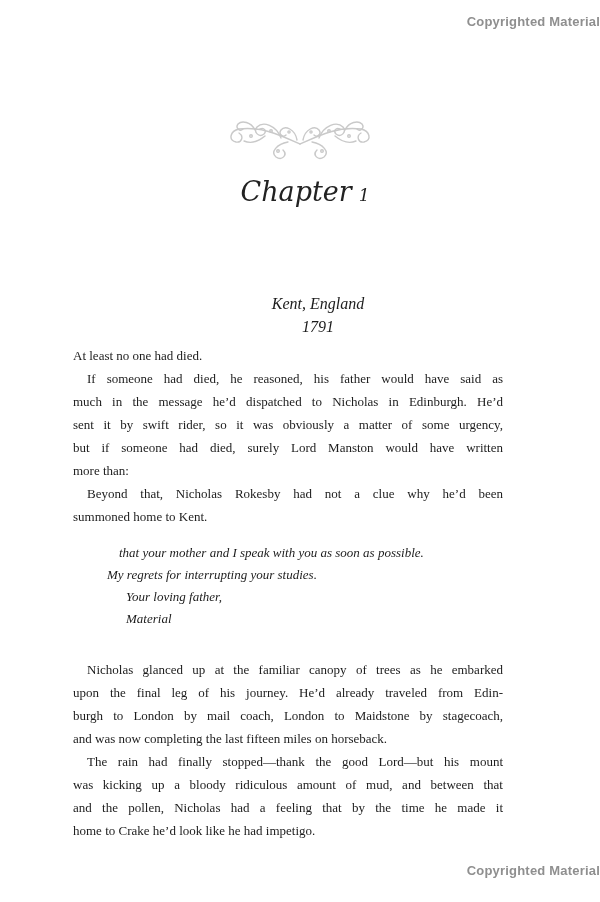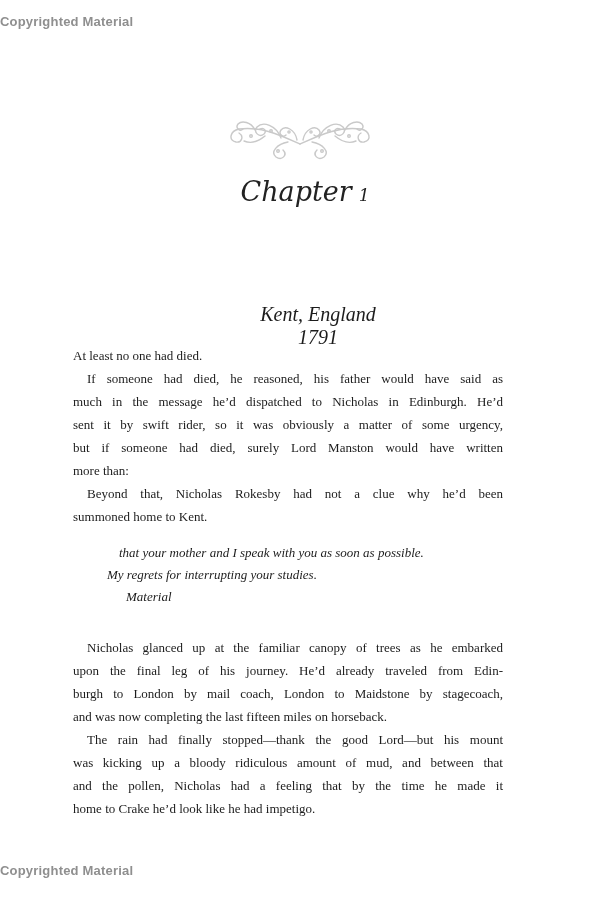--- a/index.html
+++ b/index.html
@@ -13,21 +13,21 @@
     height: 902px;
     background: #ffffff;
     overflow: hidden;
     font-family: "Liberation Serif", serif;
     color: #1c1c1c;
   }
   .copyright {
     position: absolute;
     left: 0;
     right: 0;
-    text-align: left;
+    text-align: right;
     font-family: "Liberation Sans", sans-serif;
     font-size: 13px;
     font-weight: bold;
     color: #8f8f8f;
     letter-spacing: 0.2px;
   }
   .copyright.top { top: 14px; }
   .copyright.bottom { top: 863px; }
 
   .ornament {
@@ -50,27 +50,27 @@
     font-weight: normal;
     font-size: 27px;
     color: #222222;
   }
   .chapter .chnum {
     font-size: 17px;
     margin-left: 7px;
   }
   .dateline {
     position: absolute;
-    top: 303px;
+    top: 292px;
     left: 85px;
     width: 394px;
     padding-left: 36px;
     text-align: center;
     font-style: italic;
-    font-size: 20px;
+    font-size: 16px;
     line-height: 23px;
   }
   .bodytext {
     position: absolute;
     top: 344px;
     left: 73px;
     width: 430px;
     font-size: 13px;
     line-height: 23px;
   }
@@ -144,20 +144,23 @@
         <div class="line j">Beyond that, Nicholas Rokesby had not a clue why he’d been</div>
         <div class="line">summoned home to Kent.</div>
       </div>
       <div class="para letter-first">
         <div class="line">that your mother and I speak with you as soon as possible.</div>
       </div>
       <div class="para letter-mid">
         <div class="line">My regrets for interrupting your studies.</div>
       </div>
       <div class="para letter-sig">
+        <div class="line">Your loving father,</div>
+      </div>
+      <div class="para letter-sig">
         <div class="line">Material</div>
       </div>
       <div class="para indent">
         <div class="line j">Nicholas glanced up at the familiar canopy of trees as he embarked</div>
         <div class="line j">upon the final leg of his journey. He’d already traveled from Edin-</div>
         <div class="line j">burgh to London by mail coach, London to Maidstone by stagecoach,</div>
         <div class="line">and was now completing the last fifteen miles on horseback.</div>
       </div>
       <div class="para indent">
         <div class="line j">The rain had finally stopped—thank the good Lord—but his mount</div>

